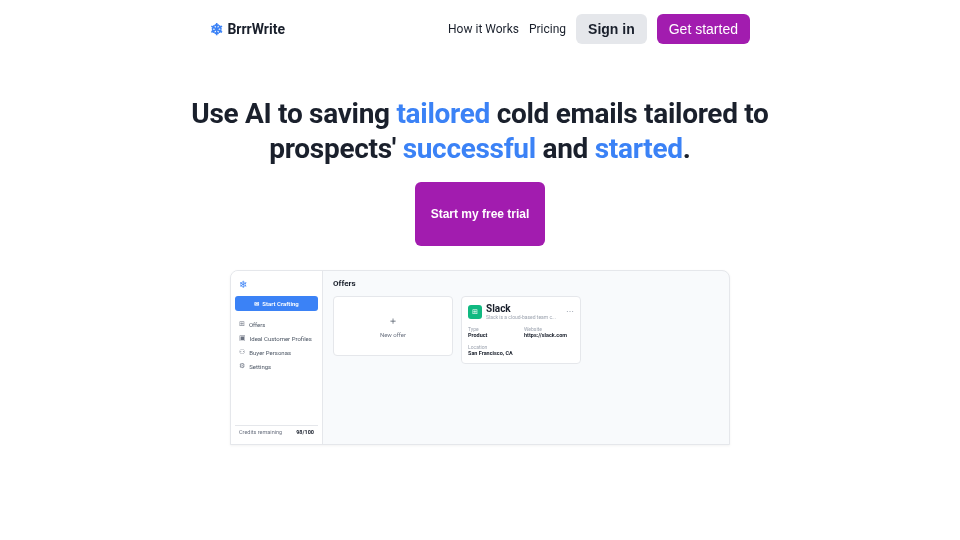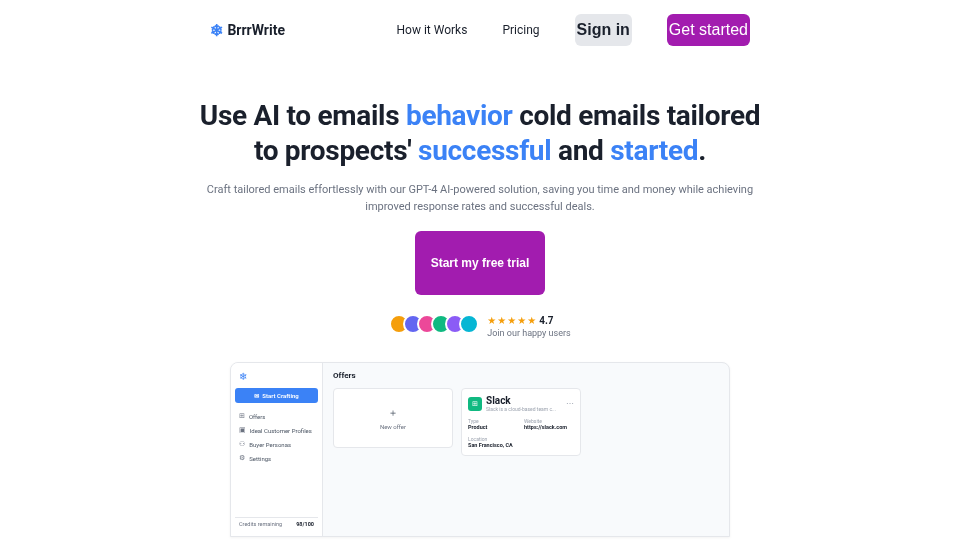--- a/index.html
+++ b/index.html
@@ -1,22 +1,22 @@
 <!DOCTYPE html>
 <html><head>
 <meta charset="utf-8">
 <style>
 * { margin: 0; padding: 0; box-sizing: border-box; }
 body { width: 960px; height: 540px; font-family: -apple-system, BlinkMacSystemFont, "Segoe UI", Roboto, sans-serif; background: #fff; overflow: hidden; }
 .header { display: flex; align-items: center; justify-content: space-between; padding: 14px 210px; }
 .logo { display: flex; align-items: center; gap: 4px; font-weight: 700; font-size: 14px; color: #1a202c; }
 .logo-icon { color: #3b82f6; font-size: 16px; }
-.nav { display: flex; align-items: center; gap: 35px; font-size: 12px; }
+.nav { display: flex; align-items: center; gap: 10px; font-size: 12px; }
 .nav a { color: #1a202c; text-decoration: none; }
-.btn { padding: 7px 2px; border-radius: 6px; font-size: 16px; font-weight: 500; border: none; cursor: pointer; }
+.btn { padding: 7px 12px; border-radius: 6px; font-size: 14px; font-weight: 500; border: none; cursor: pointer; }
 .btn-signin { background: #e5e7eb; color: #1a202c; font-weight: 600; }
 .btn-primary { background: #a21caf; color: #fff; }
 .hero { text-align: center; margin-top: 38px; padding: 0 190px; }
 .hero h1 { font-size: 28px; font-weight: 700; color: #1a202c; line-height: 1.25; letter-spacing: -0.3px; }
 .hero h1 .hl { color: #3b82f6; }
 .subtitle { margin-top: 14px; font-size: 11px; color: #6b7280; line-height: 1.5; }
 .cta { margin-top: 16px; }
 .cta .btn { padding: 25px 16px; font-size: 12px; font-weight: 600; }
 .social { margin-top: 14px; display: flex; align-items: center; justify-content: center; gap: 8px; }
 .avatars { display: flex; }
@@ -63,39 +63,24 @@
   <div class="nav">
     <a href="#">How it Works</a>
     <a href="#">Pricing</a>
     <button class="btn btn-signin">Sign in</button>
     <button class="btn btn-primary">Get started</button>
   </div>
 </div>
 
 <div class="hero">
   <h1>
-    <span>Use AI to emails </span><span class="hl">behavior</span><span> cold emails tailored to prospects' </span><span class="hl">successful</span><span> and </span><span class="hl">started</span><span>.</span>
+    <span>Use AI to saving </span><span class="hl">tailored</span><span> cold emails tailored to prospects' </span><span class="hl">successful</span><span> and </span><span class="hl">started</span><span>.</span>
   </h1>
-  <p class="subtitle">Craft tailored emails effortlessly with our GPT-4 AI-powered solution, saving you time and money while achieving improved response rates and successful deals.</p>
   <div class="cta">
     <button class="btn btn-primary">Start my free trial</button>
-  </div>
-  <div class="social">
-    <div class="avatars" id="avatars">
-        <div style="background: rgb(245, 158, 11);"></div>
-        <div style="background: rgb(99, 102, 241);"></div>
-        <div style="background: rgb(236, 72, 153);"></div>
-        <div style="background: rgb(16, 185, 129);"></div>
-        <div style="background: rgb(139, 92, 246);"></div>
-        <div style="background: rgb(6, 182, 212);"></div>
-      </div>
-    <div class="rating">
-      <span class="stars">★★★★★</span><span class="score">4.7</span>
-      <div class="join">Join our happy users</div>
-    </div>
   </div>
 </div>
 
 <div class="dashboard">
   <div class="sidebar">
     <div class="sb-logo">❄</div>
     <div class="sb-btn">
       <span>✉</span>
       <span>Start Crafting</span>
     </div>

